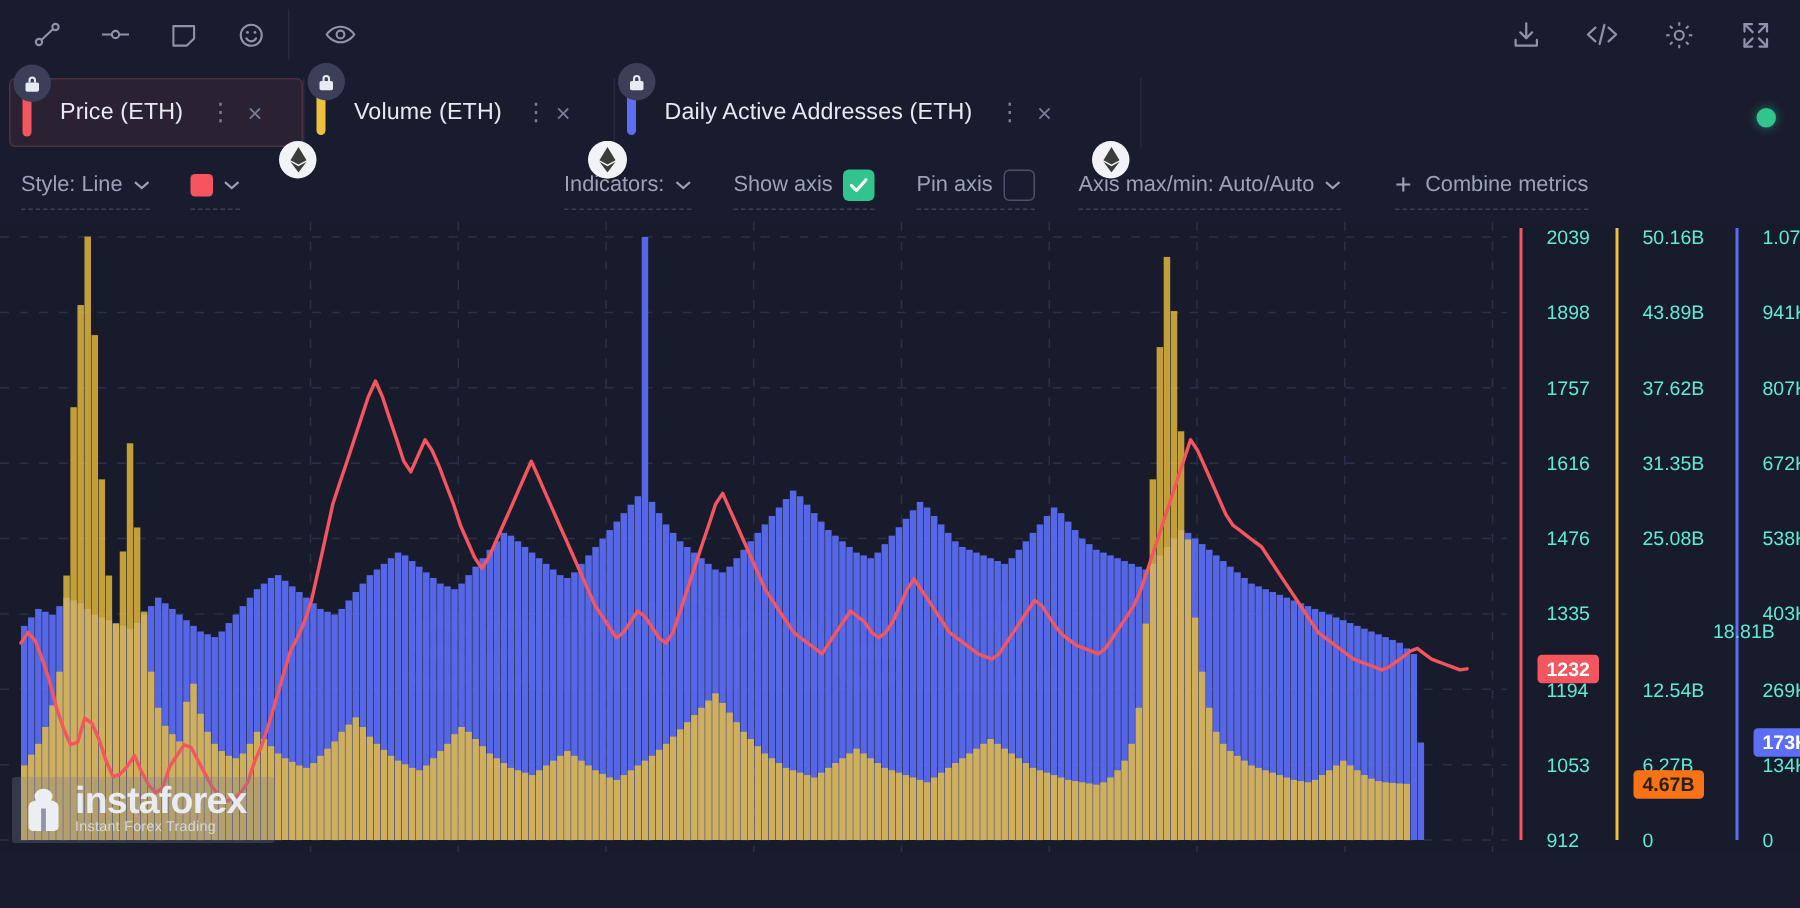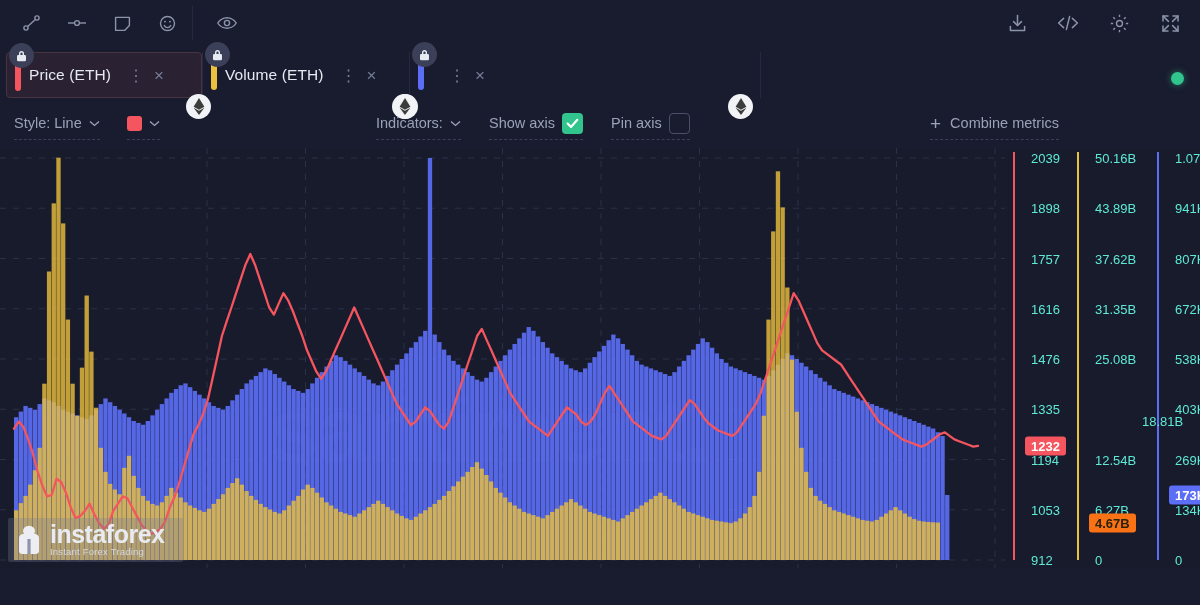--- a/index.html
+++ b/index.html
@@ -18,21 +18,21 @@
   .tb-eye { position: absolute; left: 213px; top: 9px; }
   .tb-right { position: absolute; right: 16px; top: 9px; display: flex; gap: 23px; align-items: center; }
   .icbtn { width: 28px; height: 28px; display: flex; align-items: center; justify-content: center;
            color: #8c93ab; cursor: pointer; }
   .icbtn svg { display: block; }
 
   
   .tabs { position: absolute; top: 52px; left: 0; width: 1200px; height: 52px; }
   .tab {
     position: absolute; top: 0; height: 46px; display: flex; align-items: center;
-    border-radius: 4px; padding-left: 22px; padding-right: 8px;
+    border-radius: 4px; padding-left: 33px; padding-right: 8px;
   }
   .tab.active { background: #2a2132; border: 1px solid #4a3340; }
   .tab-bar { position: absolute; left: 8px; top: 8px; width: 6px; height: 30px; border-radius: 3px; }
   .tab-label { color: #e6e9f2; font-size: 15.5px; white-space: nowrap; letter-spacing: .1px; }
   .tab-dots { width: 22px; height: 26px; margin-left: 14px; display: flex; align-items: center;
               justify-content: center; color: #767d96; cursor: pointer; }
   .tab-x { width: 24px; height: 26px; display: flex; align-items: center; justify-content: center;
            color: #767d96; cursor: pointer; font-size: 17px; line-height: 1; }
   .lockbadge {
     position: absolute; top: -10px; left: 2px; width: 25px; height: 25px; border-radius: 50%;
@@ -212,20 +212,21 @@
       <svg width="12" height="17" viewBox="0 0 12 19">
           <path d="M6 0L0 9.8 6 13l6-3.2z" fill="#3c3c3b"></path>
           <path d="M6 14.3L0 11l6 8 6-8z" fill="#3c3c3b"></path>
         </svg>
     </div>
 
     <div class="tab-sep" style="left:409px;"></div>
 
     <div class="tab" style="left:410px; width:335px;">
       <div class="tab-bar" style="background:#5b6ef5;"></div>
+      <span class="tab-label">Daily Active Addresses (ETH)</span>
       <span class="tab-dots">⋮</span>
       <span class="tab-x">×</span>
       <div class="lockbadge">
         <svg width="11" height="12" viewBox="0 0 11 12" fill="#e8eaf2">
             <rect x="1" y="5" width="9" height="6.2" rx="1.2"></rect>
             <path d="M3 5V3.5a2.5 2.5 0 015 0V5h-1.4V3.5a1.1 1.1 0 10-2.2 0V5z"></path>
           </svg>
       </div>
     </div>
 
@@ -277,20 +278,26 @@
             <path d="M1.6 5.6l3.4 3.4L11.3 1.8"></path>
           </svg>
       </span>
     </div>
 
     <div class="sbtn" style="left:611px;">
       <span>Pin axis</span>
       <span class="chk off"></span>
     </div>
 
+    <div class="sbtn" style="left:719px;">
+      <span>Axis max/min: Auto/Auto</span>
+      <svg class="caret" viewBox="0 0 11 7" fill="none" stroke="#9aa1b9" stroke-width="1.4">
+          <path d="M1 1.4l4.5 4 4.5-4"></path>
+        </svg>
+    </div>
 
     <div class="sbtn" style="left:930px; border-bottom-color:#3a3f57;">
       <span class="plus">+</span>
       <span>Combine metrics</span>
     </div>
   </div>
 
   <div class="chartwrap">
     <div class="plot">
       <div class="watermark">santiment.</div>

